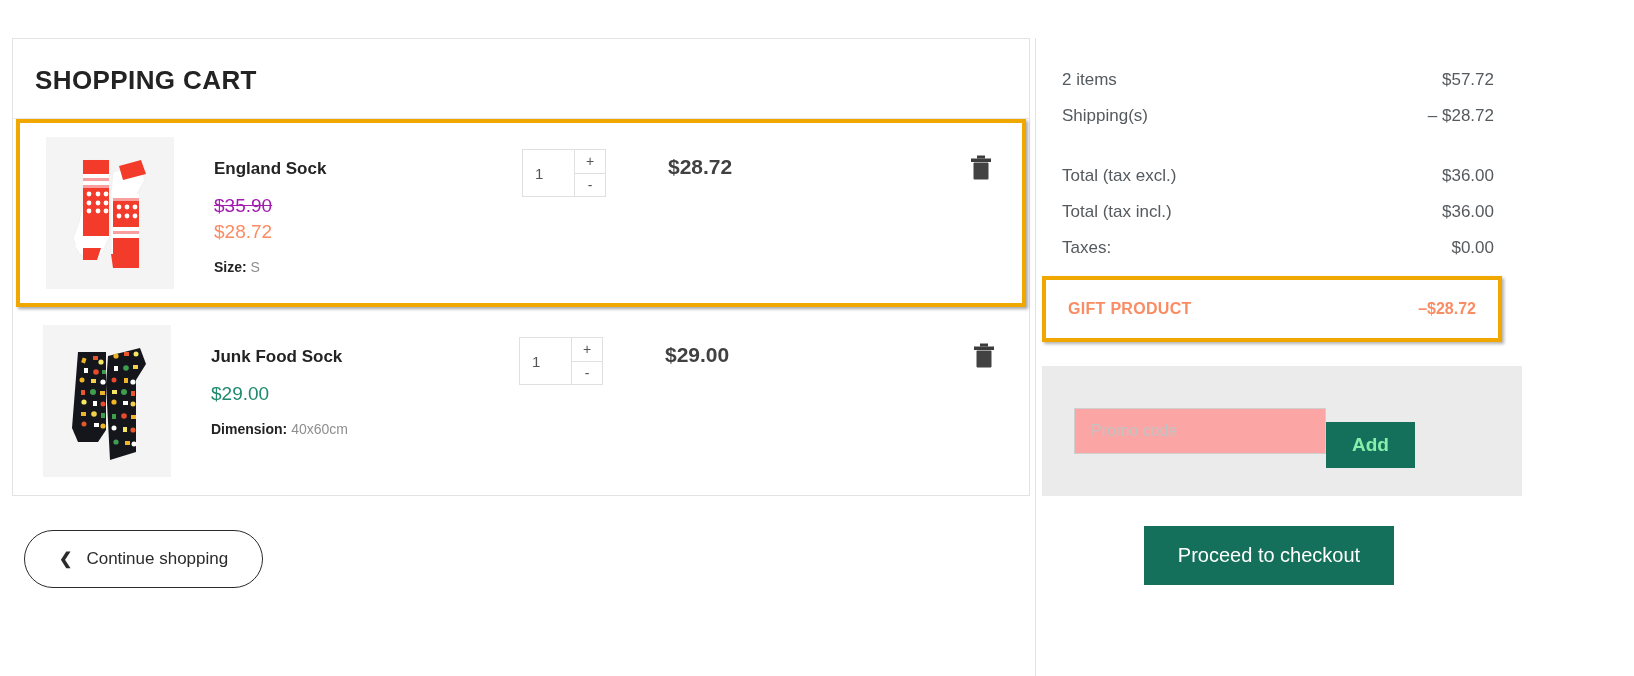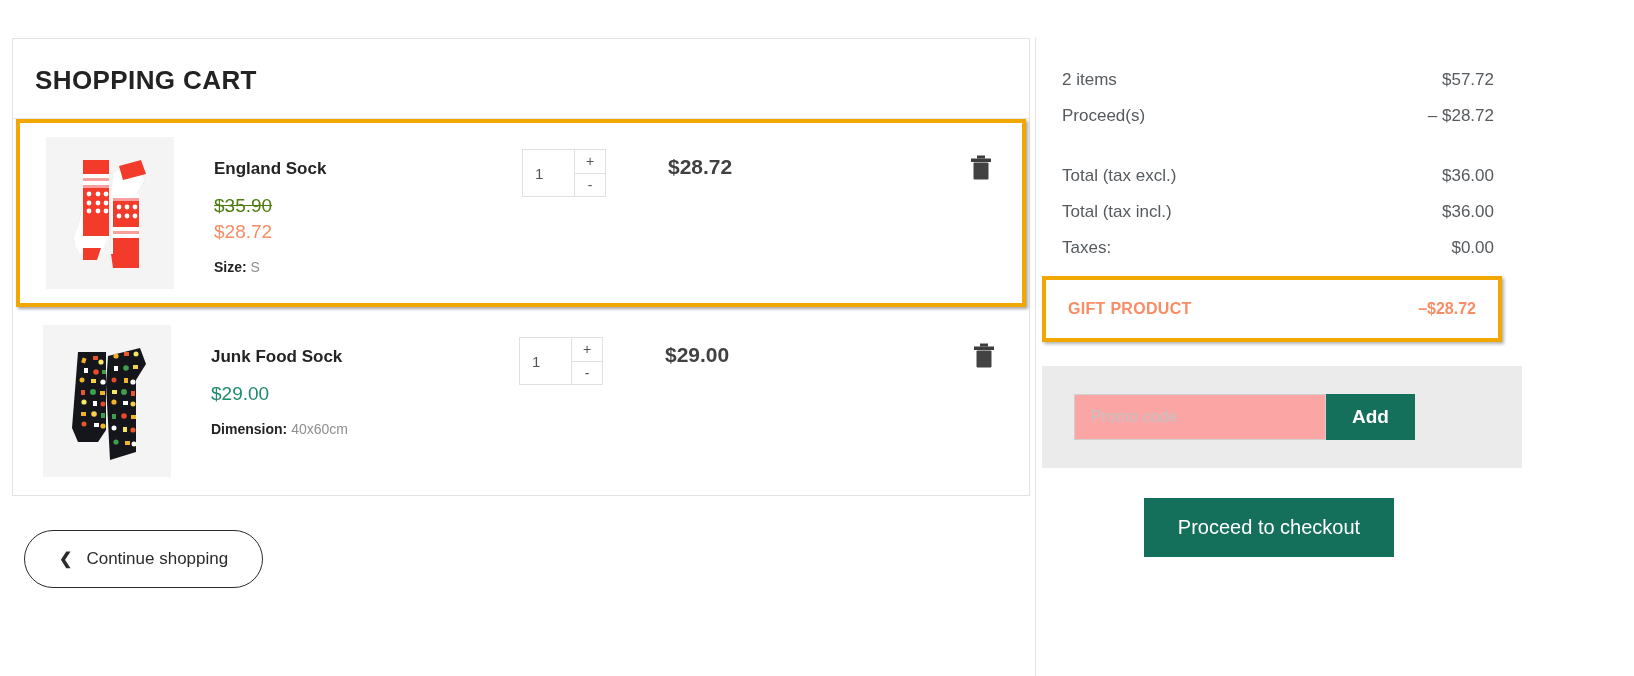--- a/index.html
+++ b/index.html
@@ -86,21 +86,21 @@
 
   .item-name {
     font-size: 17px;
     font-weight: bold;
     color: #232323;
     margin-bottom: 16px;
   }
 
   .price-old {
     font-size: 19px;
-    color: #4d7c0f;
+    color: #a21caf;
     text-decoration: line-through;
     margin-bottom: 4px;
   }
 
   .price-new {
     font-size: 19px;
     color: #fa8c64;
     margin-bottom: 16px;
   }
 
@@ -256,26 +256,27 @@
     font-size: 16px;
     color: #333;
     padding: 4px 16px;
     outline: none;
   }
   .promo-input::placeholder { color: #c2c2c2; }
   .promo-add {
     height: 46px;
     padding: 0 26px;
     background: #14705a;
-    color: #ffffff;
+    color: #86efac;
     border: none;
     font-family: "Liberation Sans", sans-serif;
     font-size: 19px;
     font-weight: bold;
     cursor: pointer;
+    margin-top: 28px;
   }
 
   .checkout-wrap {
     display: flex;
     justify-content: center;
     padding: 30px 20px 0 0;
   }
   .checkout-btn {
     background: #14705a;
     color: #fff;
@@ -482,21 +483,21 @@
 
   <div class="right-col">
     <div class="summary-inner">
 
       <div class="sum-rows">
         <div class="sum-row">
           <span>2 items</span>
           <span class="val">$57.72</span>
         </div>
         <div class="sum-row">
-          <span>Proceed(s)</span>
+          <span>Shipping(s)</span>
           <span class="val">– $28.72</span>
         </div>
 
         <div class="sum-gap"></div>
 
         <div class="sum-row">
           <span>Total (tax excl.)</span>
           <span class="val">$36.00</span>
         </div>
         <div class="sum-row">

